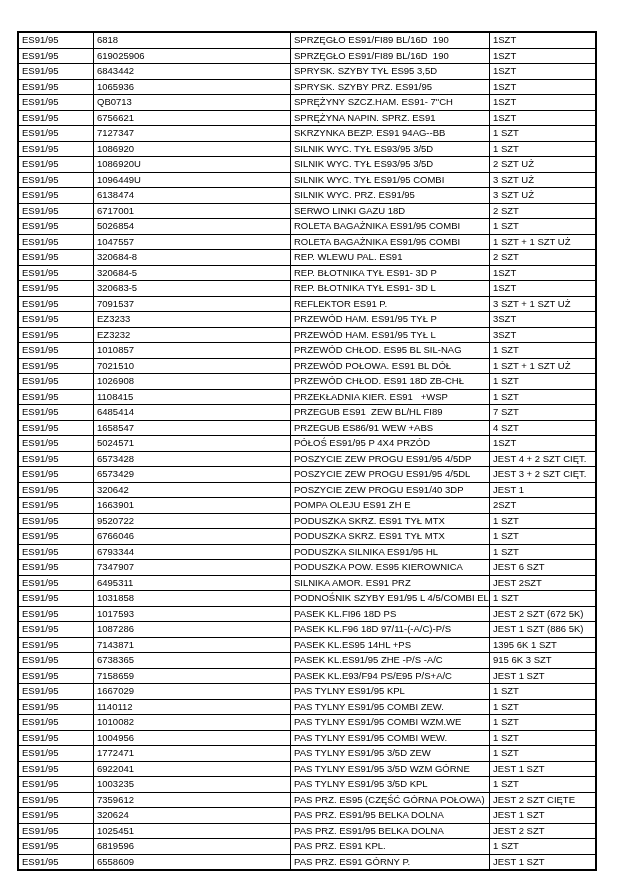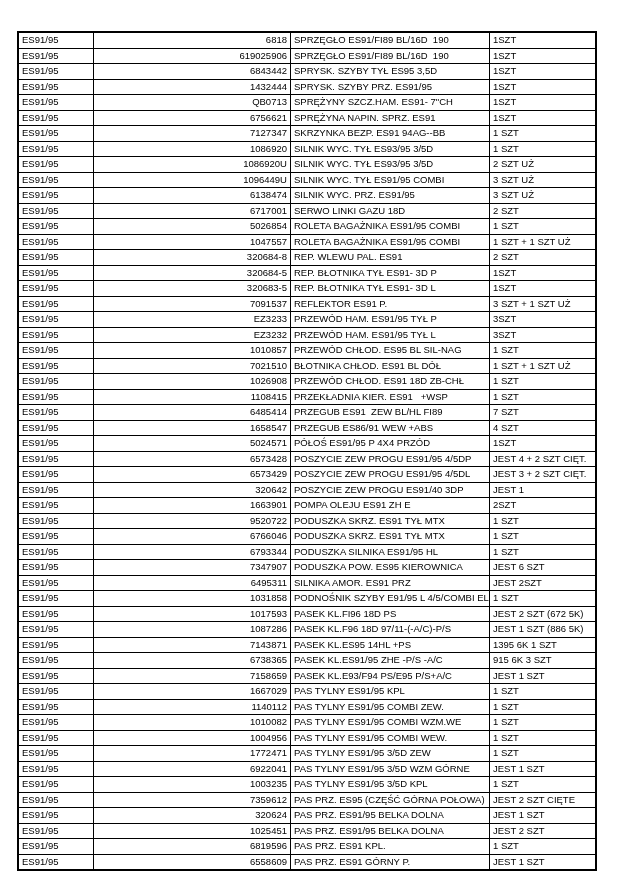--- a/index.html
+++ b/index.html
@@ -30,21 +30,21 @@
     font-size: 9.5px;
     line-height: 14.5px;
     height: 14.5px;
     padding: 0 3px;
     overflow: hidden;
     white-space: pre;
     color: #000000;
     vertical-align: middle;
   }
   td.col-model    { width: 68px; }
-  td.col-part     { width: 190px; text-align: right; }
+  td.col-part     { width: 190px; text-align: left; }
   td.col-desc     { width: 192px; }
   td.col-qty      { width: 99px; margin-left: 48px; }
 </style>
 </head>
 <body>
 
 <div class="sheet">
   <table class="parts">
     <tbody>
   <tr>
@@ -63,21 +63,21 @@
 
   <tr>
     <td class="col-model">ES91/95</td>
     <td class="col-part">6843442</td>
     <td class="col-desc">SPRYSK. SZYBY TYŁ ES95 3,5D</td>
     <td class="col-qty">1SZT</td>
   </tr>
 
   <tr>
     <td class="col-model">ES91/95</td>
-    <td class="col-part">1432444</td>
+    <td class="col-part">1065936</td>
     <td class="col-desc">SPRYSK. SZYBY PRZ. ES91/95</td>
     <td class="col-qty">1SZT</td>
   </tr>
 
   <tr>
     <td class="col-model">ES91/95</td>
     <td class="col-part">QB0713</td>
     <td class="col-desc">SPRĘŻYNY SZCZ.HAM. ES91- 7"CH</td>
     <td class="col-qty">1SZT</td>
   </tr>
@@ -190,21 +190,21 @@
   <tr>
     <td class="col-model">ES91/95</td>
     <td class="col-part">1010857</td>
     <td class="col-desc">PRZEWÓD CHŁOD. ES95 BL SIL-NAG</td>
     <td class="col-qty">1 SZT</td>
   </tr>
 
   <tr>
     <td class="col-model">ES91/95</td>
     <td class="col-part">7021510</td>
-    <td class="col-desc">BŁOTNIKA CHŁOD. ES91 BL DÓŁ</td>
+    <td class="col-desc">PRZEWÓD POŁOWA. ES91 BL DÓŁ</td>
     <td class="col-qty">1 SZT + 1 SZT UŻ</td>
   </tr>
 
   <tr>
     <td class="col-model">ES91/95</td>
     <td class="col-part">1026908</td>
     <td class="col-desc">PRZEWÓD CHŁOD. ES91 18D ZB-CHŁ</td>
     <td class="col-qty">1 SZT</td>
   </tr>
 

